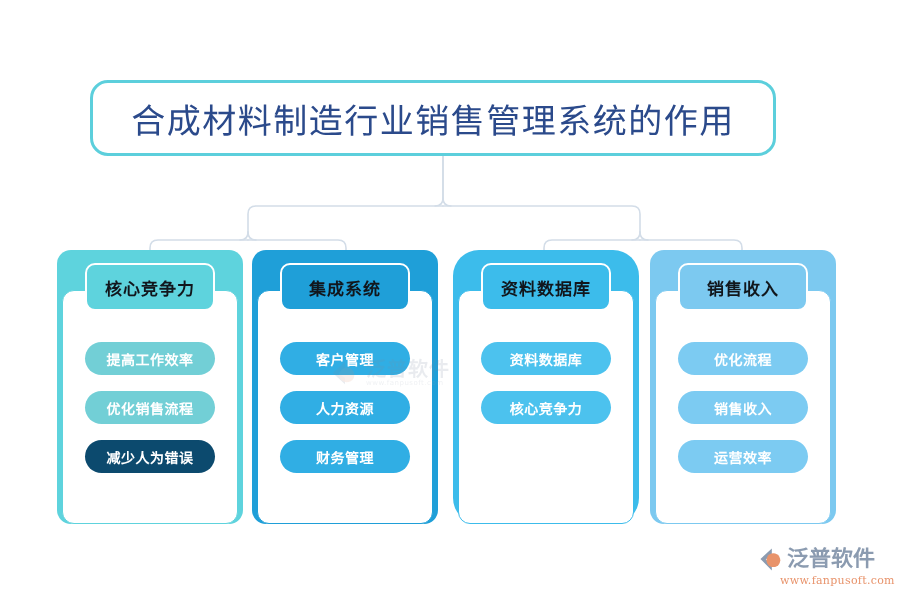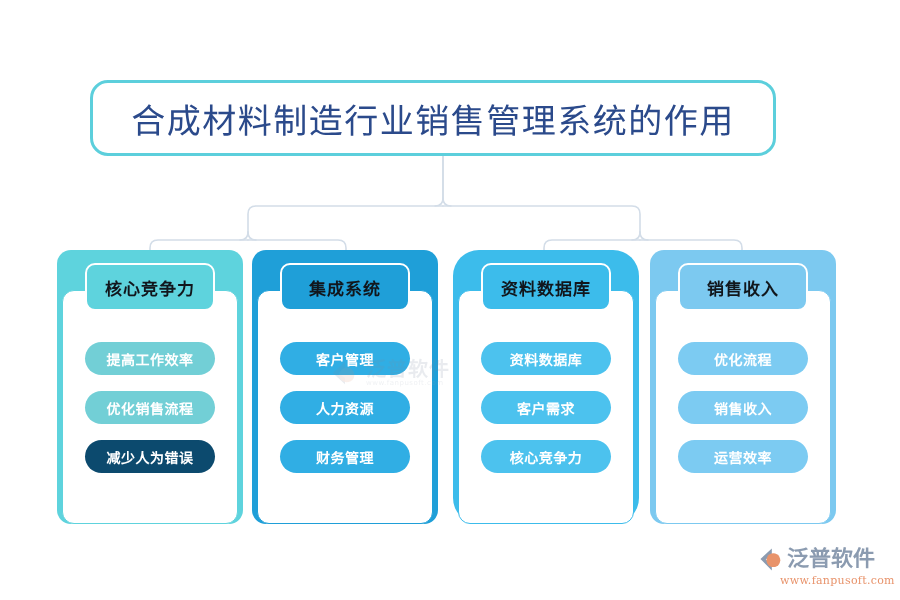--- a/index.html
+++ b/index.html
@@ -281,23 +281,20 @@
   </div>
 
   <div class="card" id="card-2" style="background: rgb(60, 188, 235);">
     <div class="card-body" style="border-color: rgb(60, 188, 235);"></div>
     <div class="card-header" style="background: rgb(60, 188, 235);">
       <span class="card-header-text">资料数据库</span>
     </div>
     <div class="pill-list">
       <div class="pill" style="background: rgb(76, 194, 238);">
         <span class="pill-text">资料数据库</span>
-      </div>
-      <div class="pill" style="background: rgb(76, 194, 238);">
-        <span class="pill-text">客户需求</span>
       </div>
       <div class="pill" style="background: rgb(76, 194, 238);">
         <span class="pill-text">核心竞争力</span>
       </div>
     </div>
   </div>
 
   <div class="card" id="card-3" style="background: rgb(124, 201, 240);">
     <div class="card-body" style="border-color: rgb(124, 201, 240);"></div>
     <div class="card-header" style="background: rgb(124, 201, 240);">

